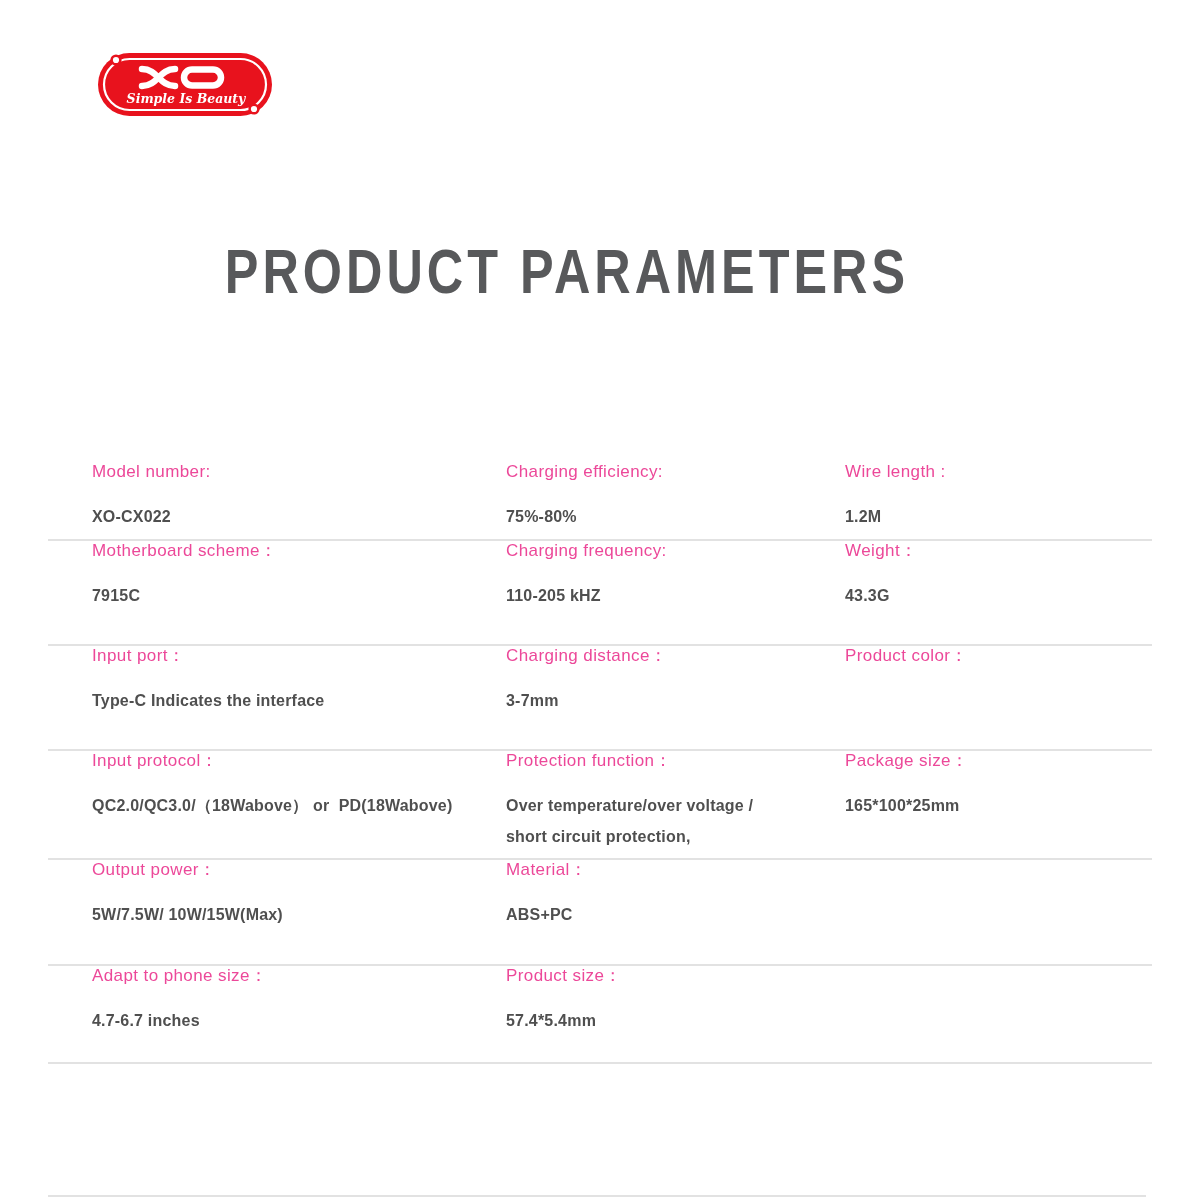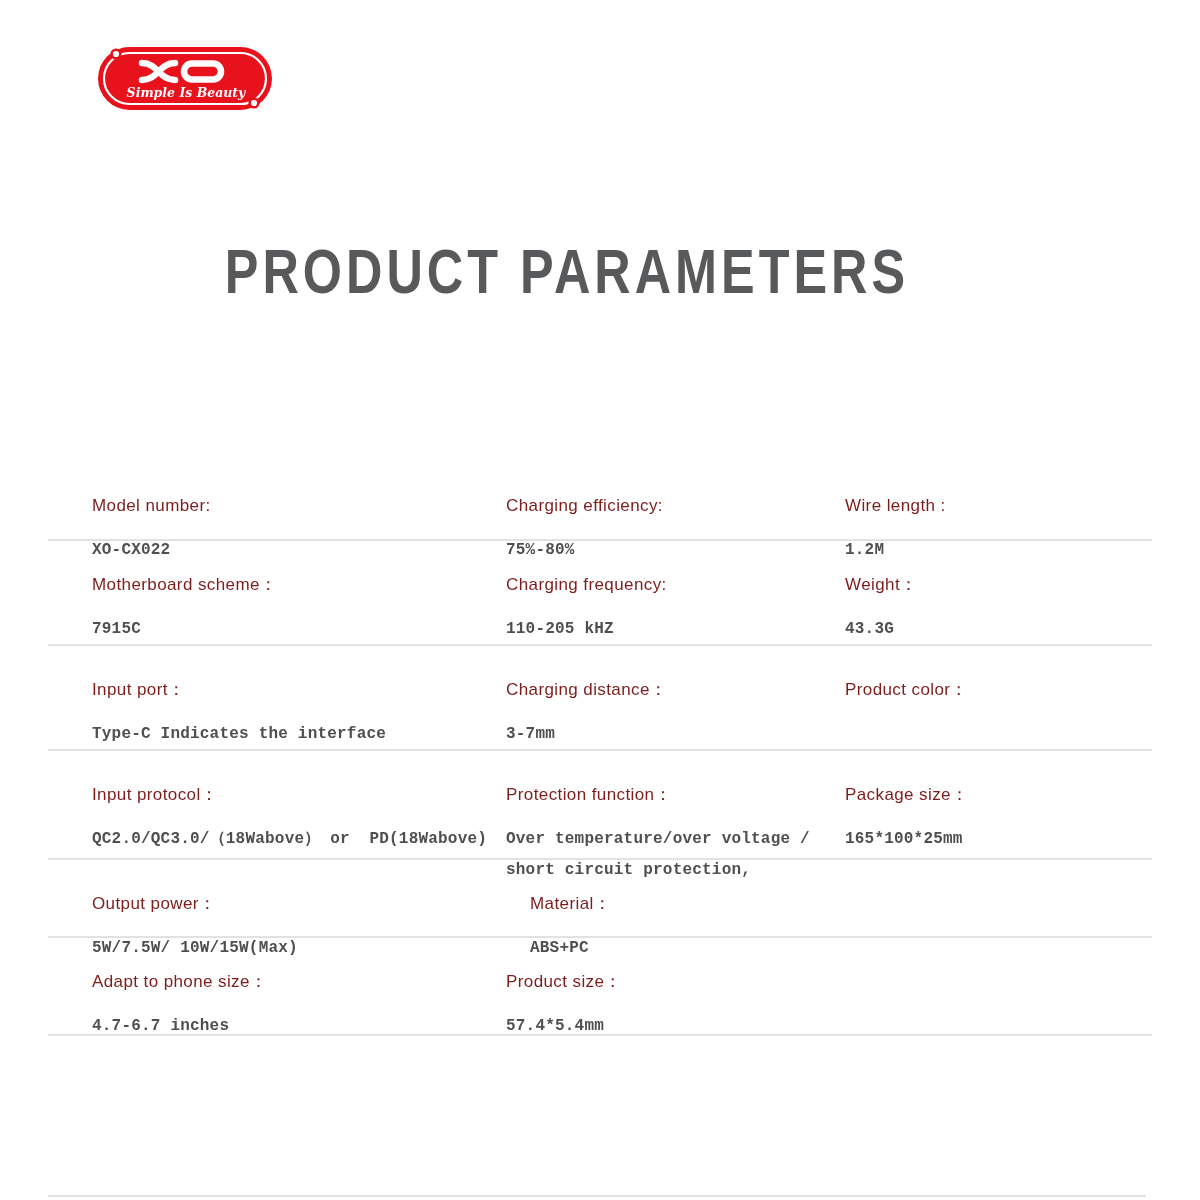--- a/index.html
+++ b/index.html
@@ -2,21 +2,21 @@
 <html style="--title-color: #58595b;"><head>
 <meta charset="utf-8">
 <style>
   html,body{margin:0;padding:0;}
   body{
     width:1200px;height:1200px;position:relative;background:#ffffff;
     font-family:"Liberation Sans","DejaVu Sans",sans-serif;
     overflow:hidden;
   }
   
-  .logo{position:absolute;left:98px;top:47px;width:174px;height:63px;}
+  .logo{position:absolute;left:98px;top:53px;width:174px;height:63px;}
   
   .title{
     position:absolute;top:240px;left:0;width:1134px;
     text-align:center;font-size:63px;line-height:1;font-weight:bold;
     color:var(--title-color,#58595b);
     letter-spacing:5px;
     transform:scaleX(0.80);
     transform-origin:50% 50%;
     white-space:nowrap;
   }
@@ -25,30 +25,30 @@
   .row{
     box-sizing:border-box;
     border-bottom:2px solid #e2e2e2;
     padding-left:44px;
     display:grid;
     grid-template-columns:414px 339px 1fr;
     align-content:start;
   }
   .row.first{padding-top:17px;}
   .r1{height:96px;} .r2{height:105px;} .r3{height:105px;}
-  .r4{height:109px;} .r5{height:78px;gap:24px;} .r6{height:98px;}
+  .r4{height:109px;} .r5{height:106px;} .r6{height:98px;}
   .cell{min-width:0;}
   .label{
-    font-size:17px;line-height:20px;color:#7f1d1d;
-    letter-spacing:0.4px;white-space:pre;margin-top:34px;
+    font-size:17px;line-height:20px;color:#ec4899;
+    letter-spacing:0.4px;white-space:pre;
   }
   .value{
     margin-top:19px;
     font-size:16px;line-height:31px;font-weight:bold;color:#4f4f4f;
-    letter-spacing:0.2px;white-space:pre;overflow:visible;font-family:Liberation Mono, monospace;
+    letter-spacing:0.2px;white-space:pre;overflow:visible;
   }
   .bottom-rule{
     position:absolute;left:48px;top:1195px;width:1098px;height:2px;
     background:#e2e2e2;
   }
 </style>
 </head>
 <body>
 
 <div class="logo">

